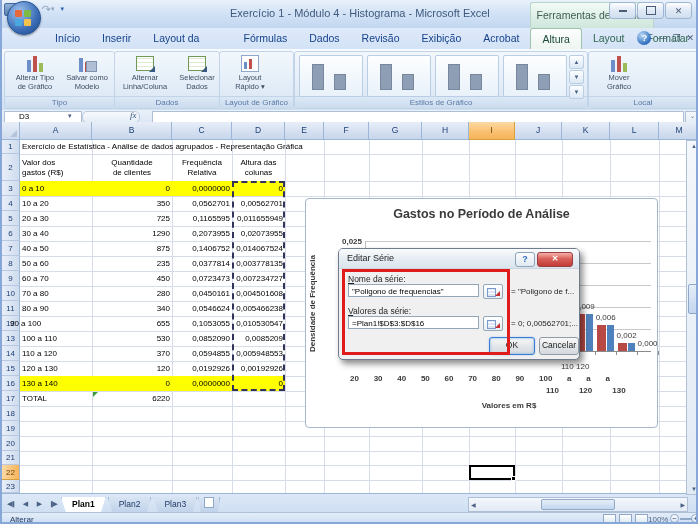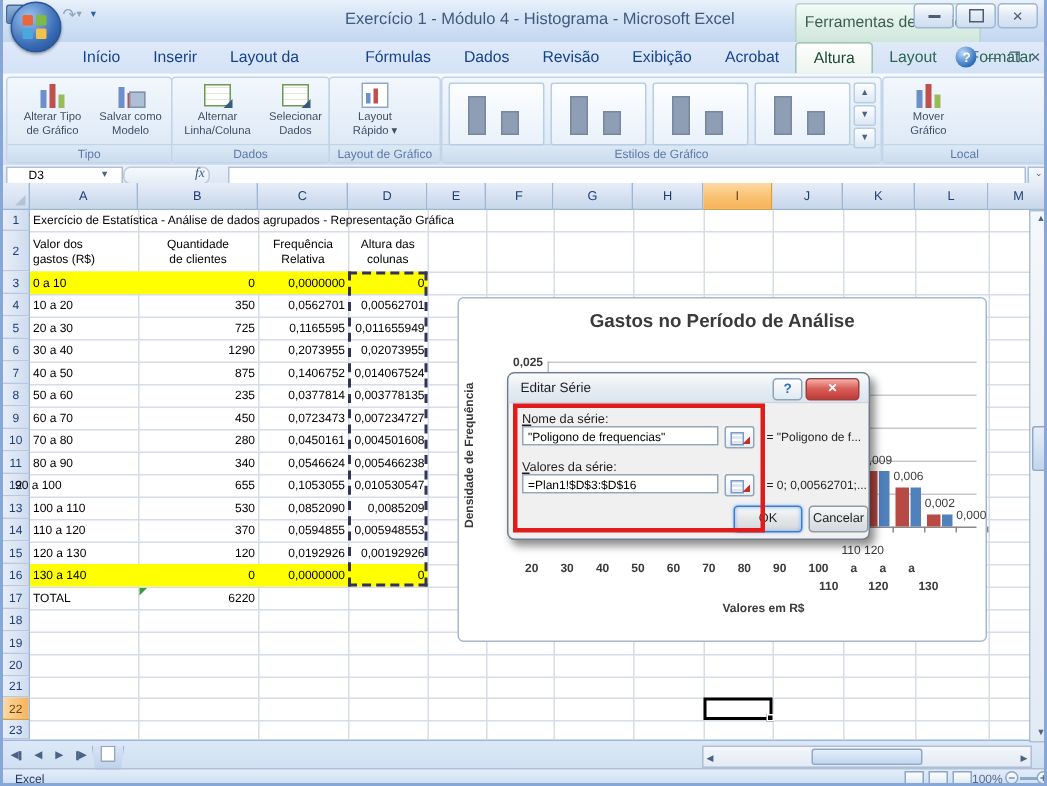--- a/index.html
+++ b/index.html
@@ -541,37 +541,42 @@
     <div class="dbtn" id="okBtn">OK</div>
     <div class="dbtn" id="cancelBtn">Cancelar</div>
   </div>
 
   <div id="tabsrow" class="abs">
     <div style="display:flex;gap:1px;padding-left:3px;">
       <div class="navbtn">◀<span style="font-size:5px;">▌</span></div>
       <div class="navbtn">◀</div>
       <div class="navbtn">▶</div>
       <div class="navbtn"><span style="font-size:5px;">▐</span>▶</div>
+      <div id="sheetTabs" style="display:flex;gap:2px;">
+          <div class="sheettab active">Plan1</div>
+          <div class="sheettab">Plan2</div>
+          <div class="sheettab">Plan3</div>
+        </div>
       <div class="sheettab" style="padding:0 5px;"><span style="display:inline-block;width:8px;height:9px;background:#fff;border:1px solid #8fa8c8;"></span></div>
     </div>
     <div class="abs scrollTrack" style="left:466px;top:3px;width:218px;height:13px;">
       <div class="scArrow abs" style="left:2px;top:3px;">◀</div>
       <div class="scrollThumb abs" style="left:72px;top:1px;width:72px;height:9px;"></div>
       <div class="scArrow abs" style="right:2px;top:3px;">▶</div>
     </div>
   </div>
 
   <div class="abs scrollTrack" style="left:684px;top:140px;width:14px;height:353px;">
     <div class="scArrow" style="margin-top:2px;">▲</div>
     <div class="scrollThumb abs" style="left:1px;top:143px;width:10px;height:28px;"></div>
     <div class="scArrow abs" style="left:4px;bottom:2px;">▼</div>
   </div>
 
   <div id="statusbar" class="abs">
-    <span style="position:absolute;left:8px;top:2px;">Excel</span>
+    <span style="position:absolute;left:8px;top:2px;">Alterar</span>
     <span style="position:absolute;left:600px;top:1px;">
       <span class="viewbtn"></span>
       <span class="viewbtn"></span>
       <span class="viewbtn"></span>
     </span>
     <span style="position:absolute;left:646px;top:2px;color:#56импорт6a88;color:#566a88;">100%</span>
     <span class="zoomCtl" style="position:absolute;left:668px;top:1px;">−</span>
     <span style="position:absolute;left:678px;top:5px;width:12px;height:2px;background:#8fa8c8;"></span>
     <span class="zoomCtl" style="position:absolute;left:689px;top:1px;">+</span>
   </div>

